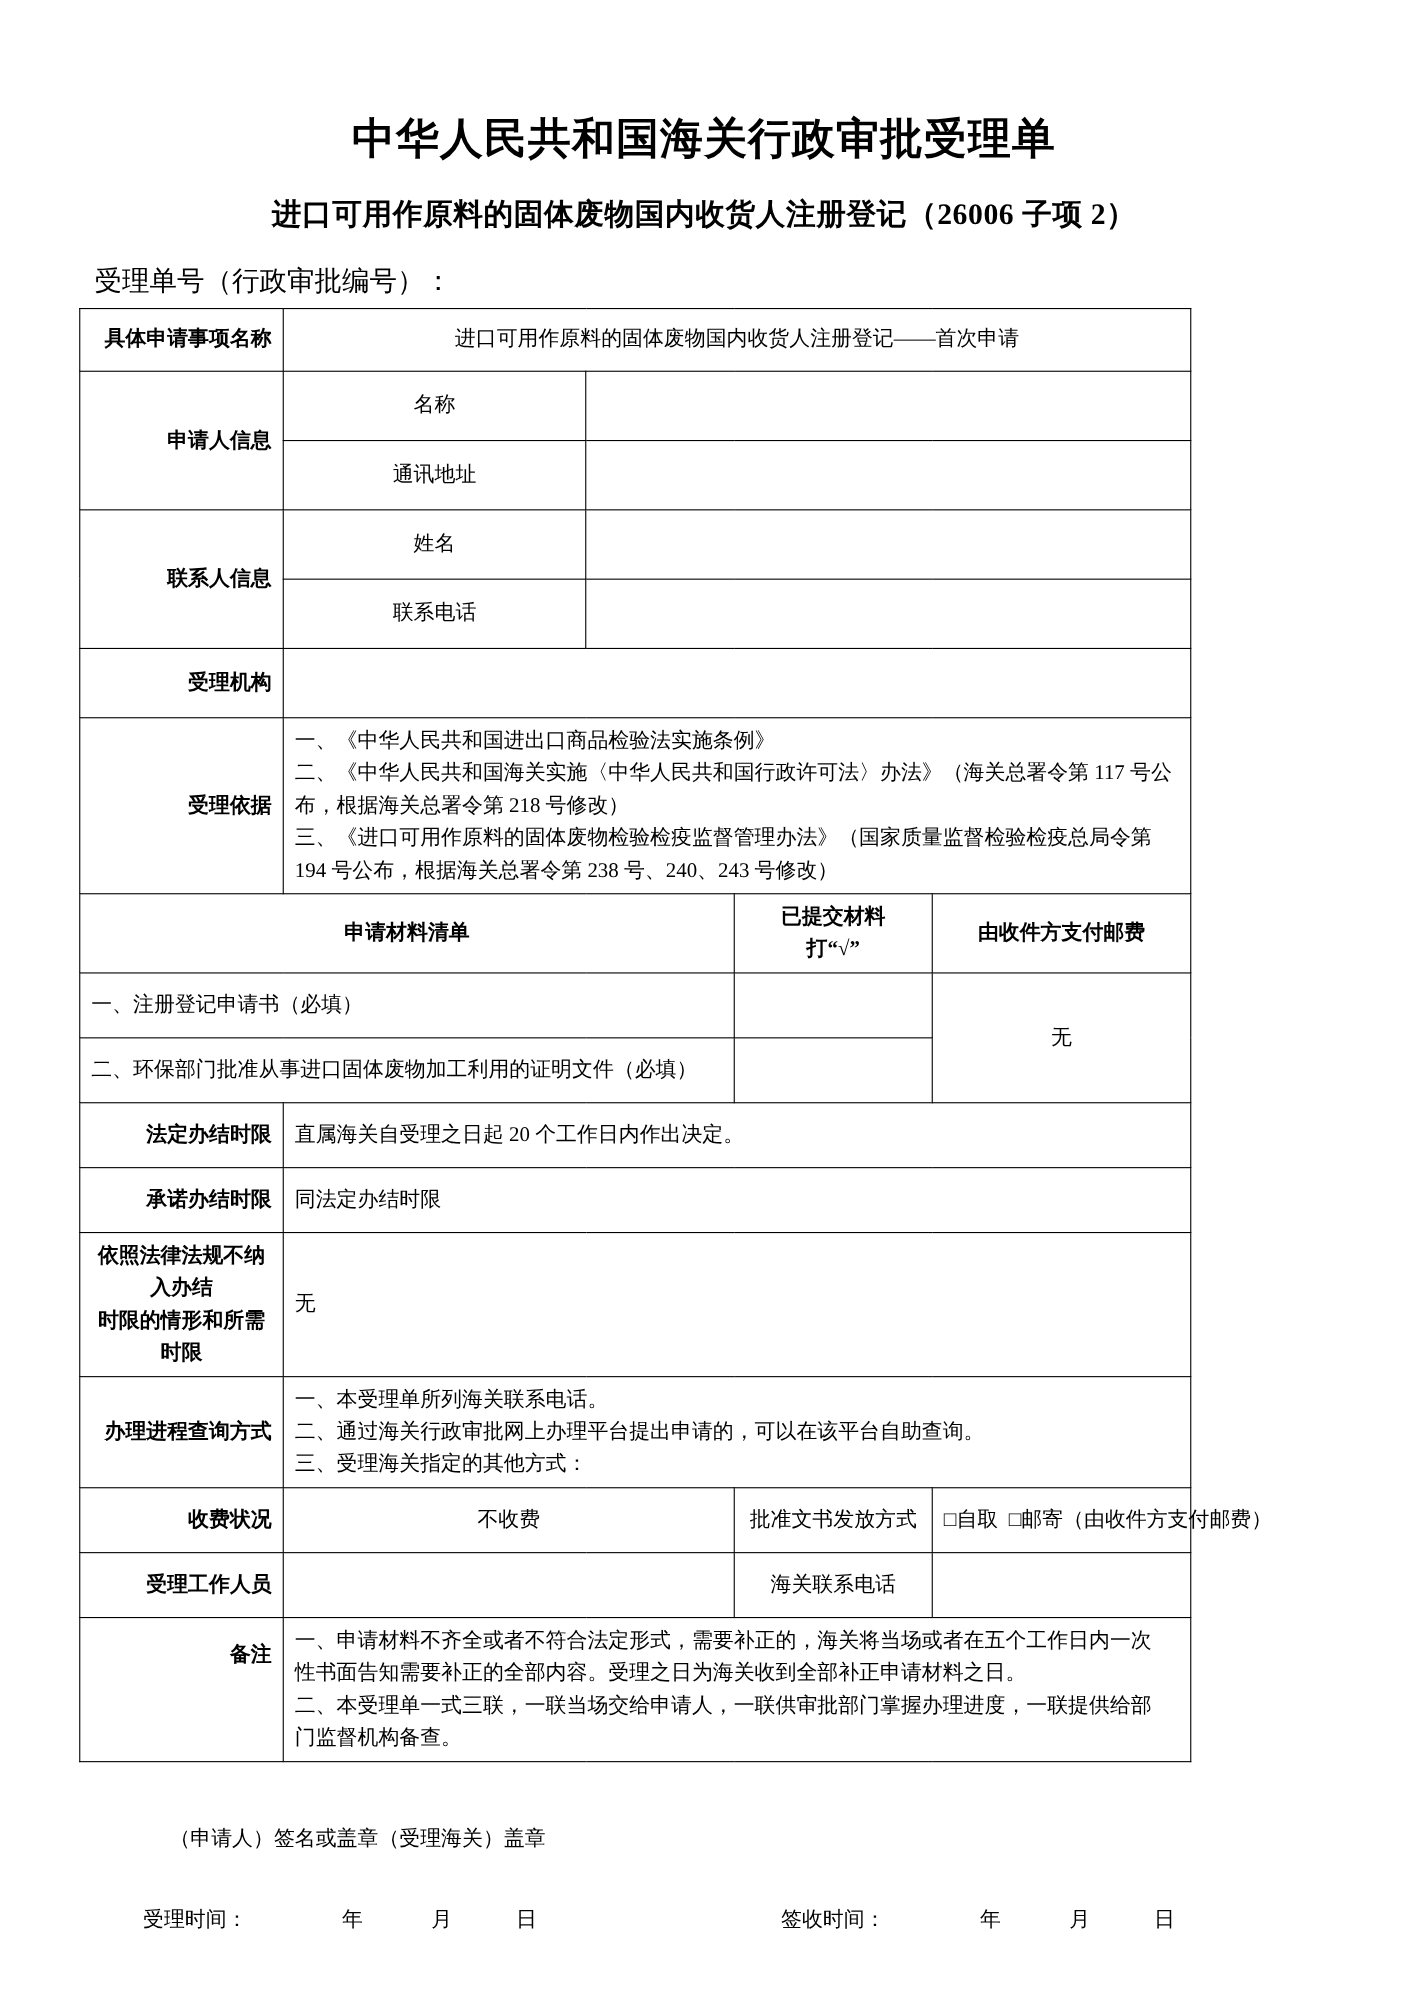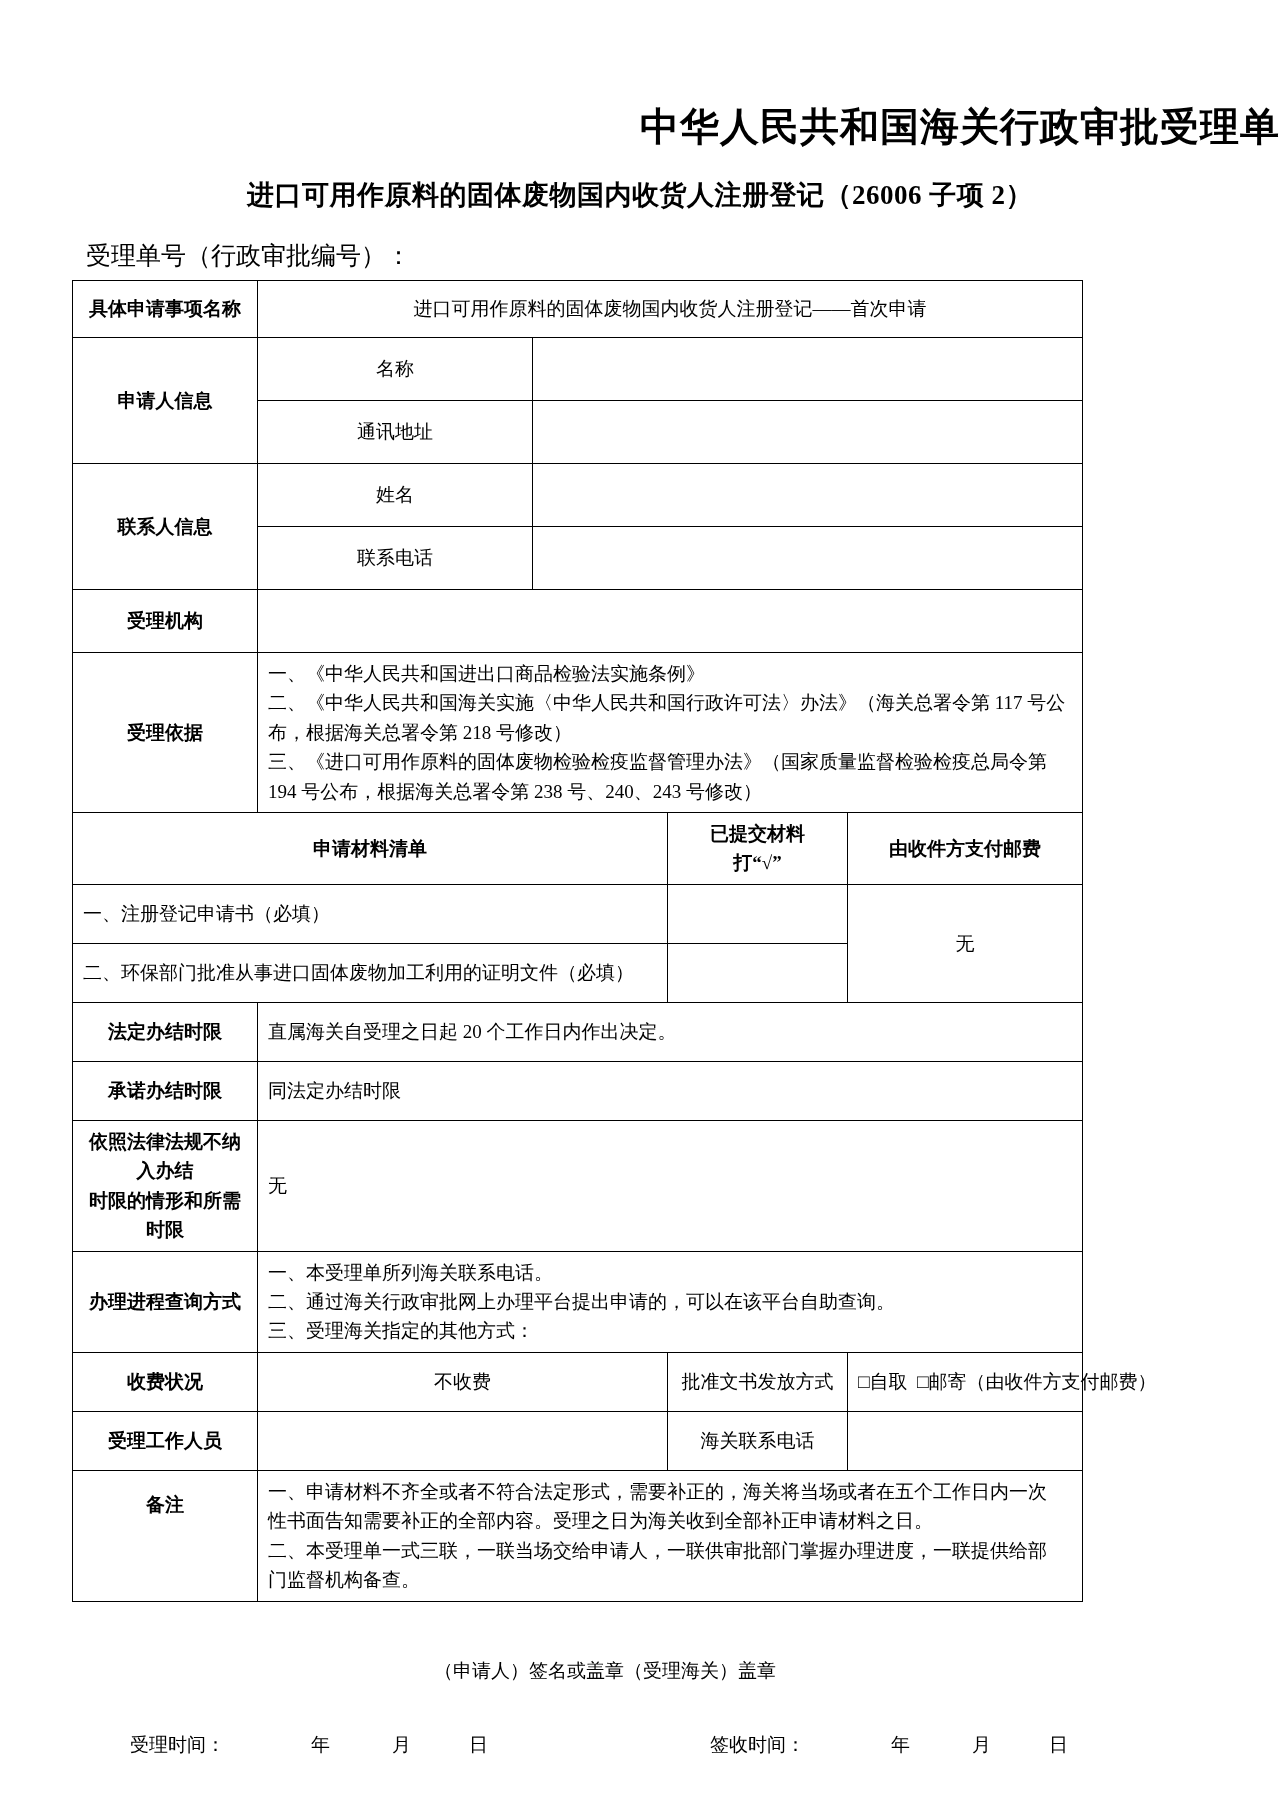--- a/index.html
+++ b/index.html
@@ -15,21 +15,21 @@
     -webkit-font-smoothing: antialiased;
   }
   .page {
     position: relative;
     width: 1280px;
     height: 1811px;
     box-sizing: border-box;
     padding: 0;
   }
   .doc-title {
-    text-align: right;
+    text-align: center;
     font-size: 39px;
     font-weight: bold;
     letter-spacing: 1px;
     margin: 0;
     padding-top: 104px;
     line-height: 1.2;
   }
   .doc-subtitle {
     text-align: center;
     font-size: 27px;
@@ -50,21 +50,21 @@
     table-layout: fixed;
   }
   table.form td {
     border: 1.3px solid #000;
     padding: 6px 10px;
     font-size: 19px;
     vertical-align: middle;
     line-height: 1.55;
   }
   .c-label {
-    text-align: center;
+    text-align: right;
     font-weight: bold;
     white-space: nowrap;
   }
   .c-center {
     text-align: center;
   }
   .c-left {
     text-align: left;
   }
   .tall-1 { height: 44px; }
@@ -117,21 +117,21 @@
   }
   .footer {
     margin-top: 56px;
     position: relative;
     width: 1010px;
     margin-left: 72px;
     font-size: 19px;
   }
   .sig-row {
     display: flex;
-    justify-content: center;
+    justify-content: flex-start;
     padding: 0 26px 0 82px;
   }
   .date-row {
     display: flex;
     justify-content: space-between;
     padding: 26px 14px 0 20px;
   }
   .date-group {
     white-space: pre;
   }

